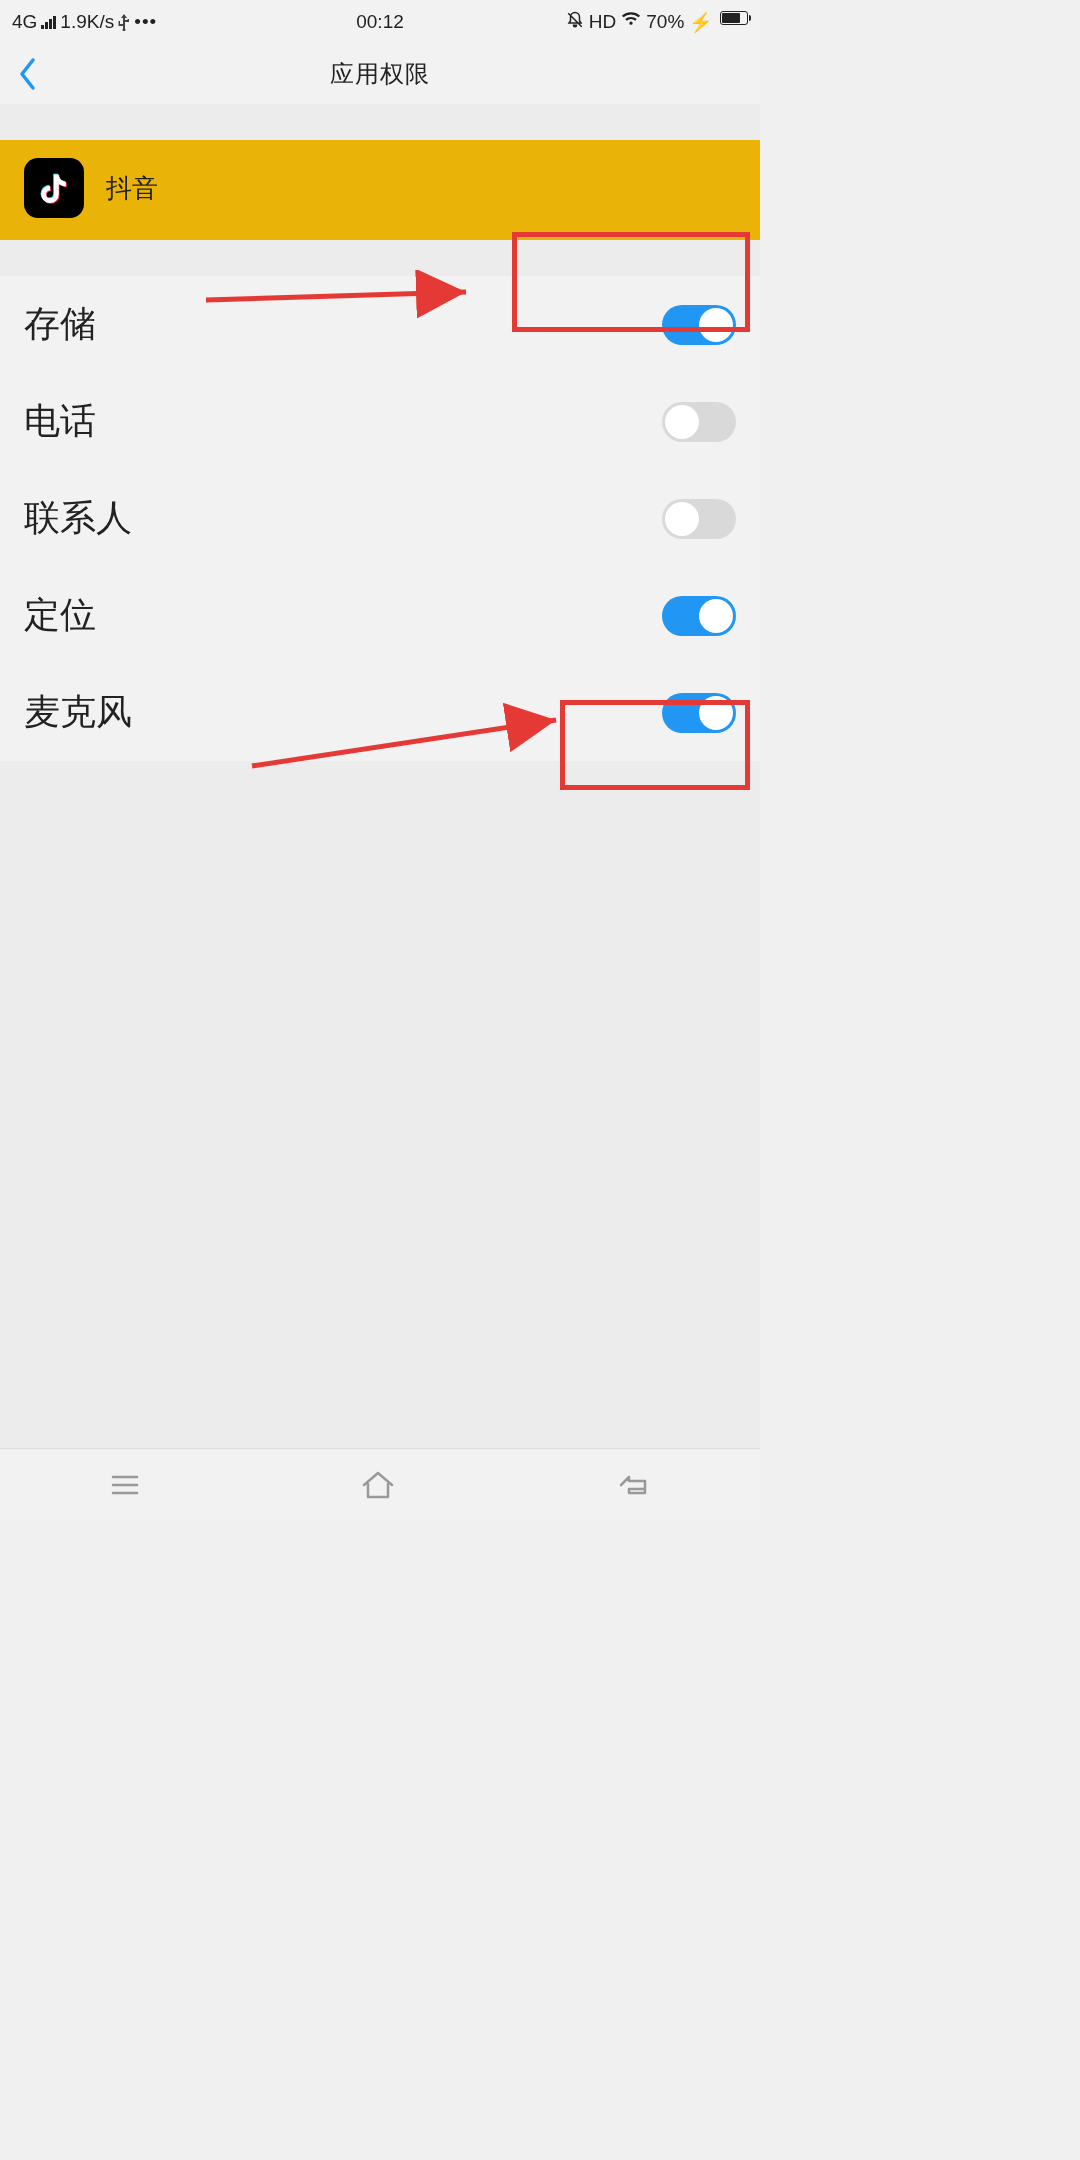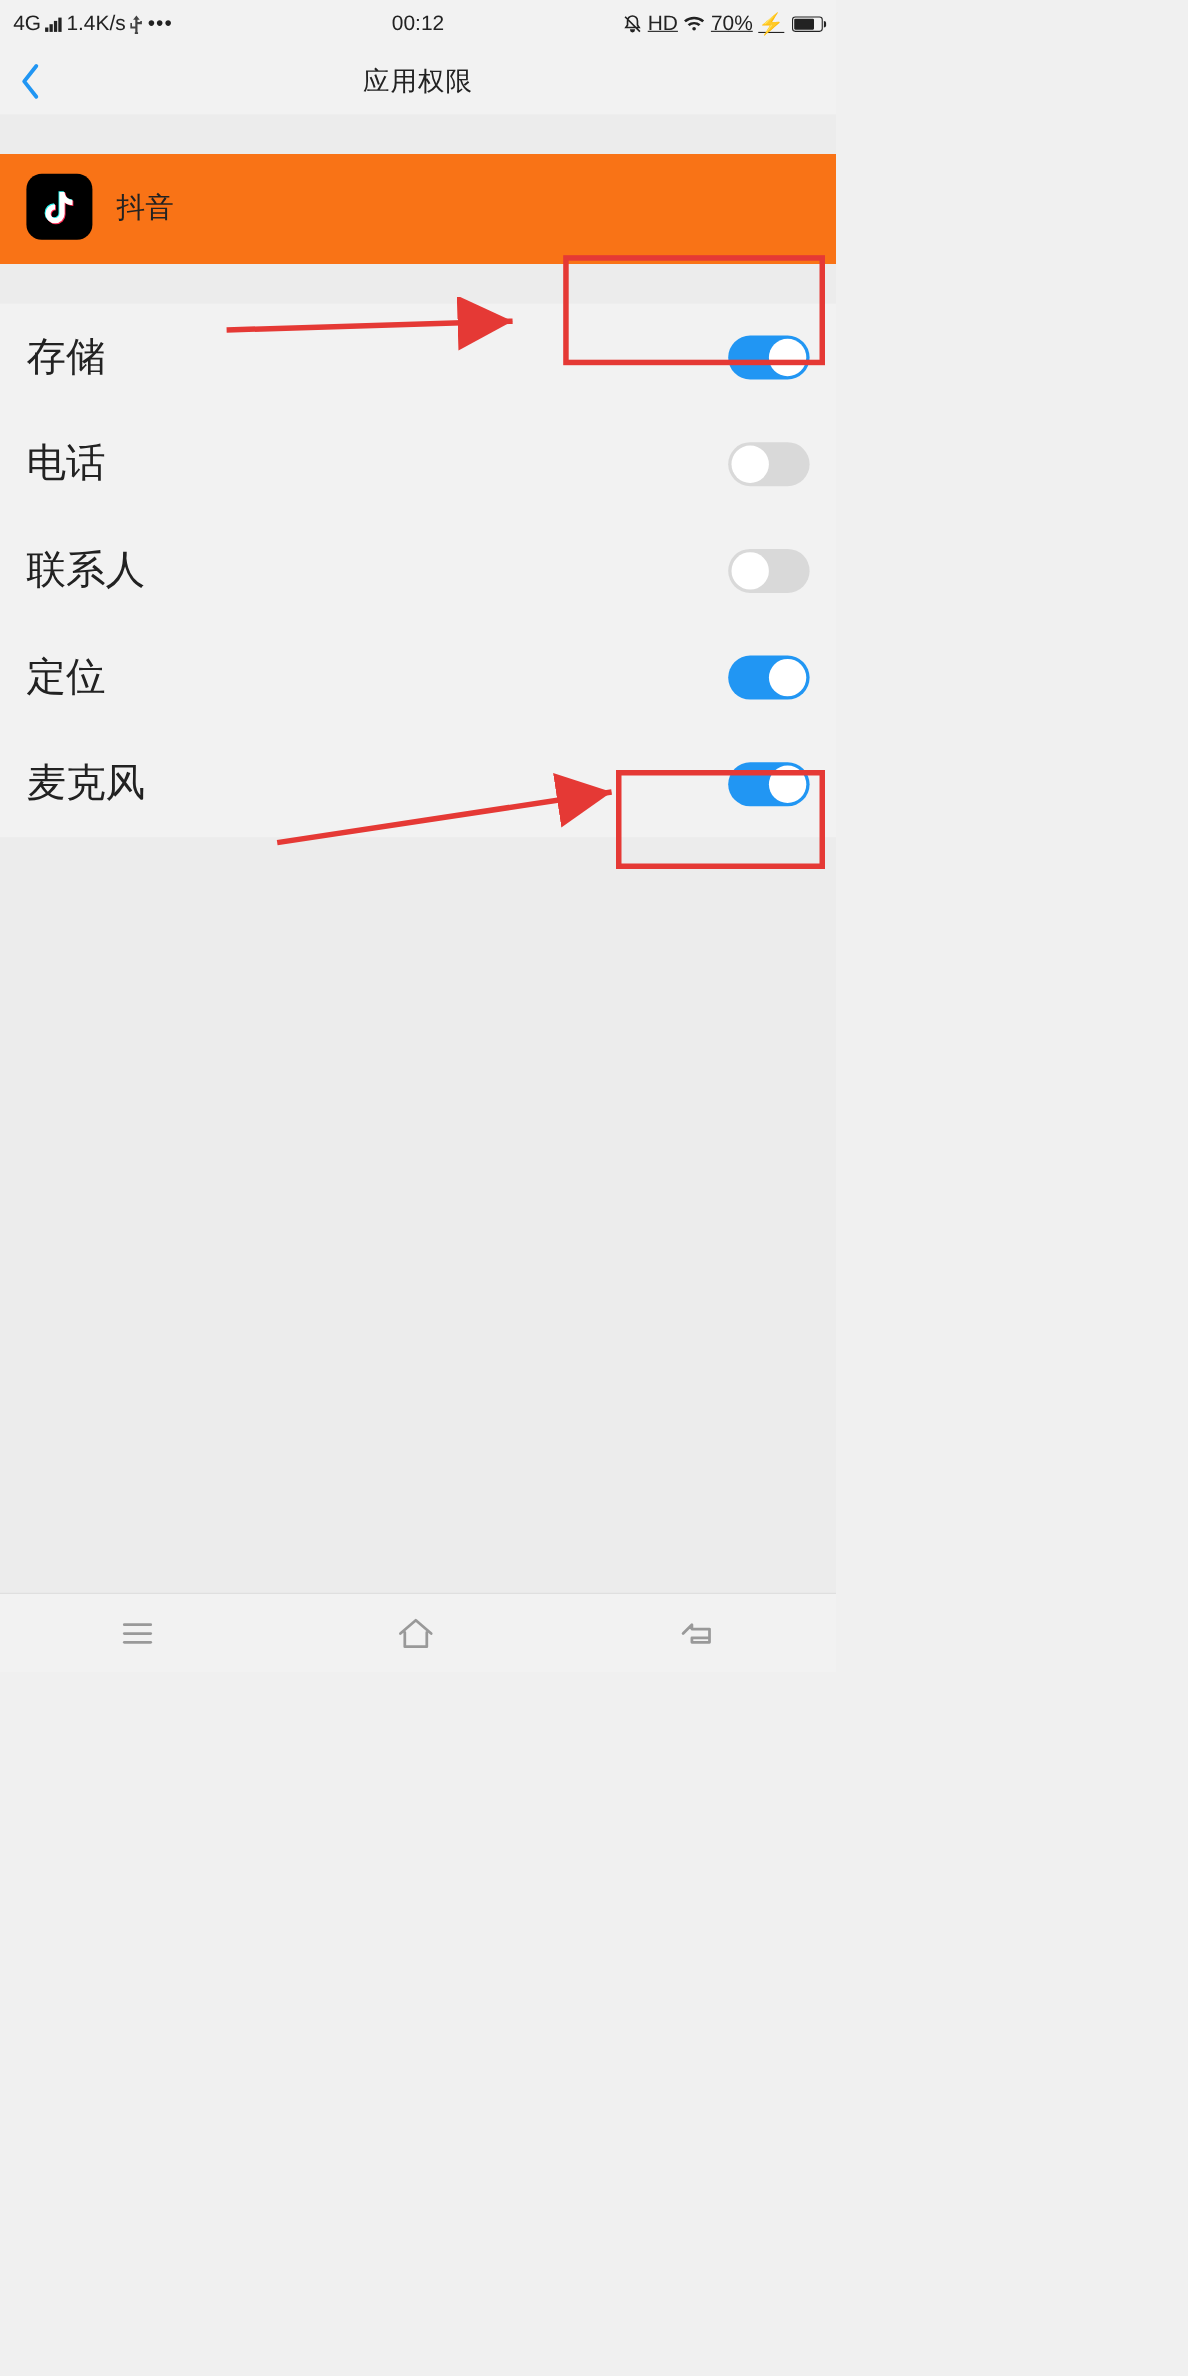--- a/index.html
+++ b/index.html
@@ -33,23 +33,21 @@
       align-items: center;
       gap: 4px;
     }
     .status-center {
       position: absolute;
       left: 50%;
       transform: translateX(-50%);
     }
     .status-right {
       display: flex;
-      align-items: center;
       gap: 5px;
-      text-decoration: underline;
     }
     .signal-bars {
       display: inline-flex;
       align-items: flex-end;
       gap: 1px;
       height: 14px;
     }
     .signal-bars span {
       width: 3px;
       background: #222;
@@ -103,21 +101,21 @@
       font-weight: 500;
       letter-spacing: 1px;
     }
     
     .gap {
       height: 36px;
       background: #ececec;
     }
     .gap-small { height: 36px; background:#ececec; }
     .app-row {
-      background: #f97316;
+      background: #eab308;
       padding: 18px 24px 22px 24px;
       display: flex;
       align-items: center;
       gap: 22px;
     }
     .app-icon {
       width: 60px;
       height: 60px;
       border-radius: 14px;
       background: #000;
@@ -200,21 +198,21 @@
 
 <div class="status-bar">
   <div class="status-left">
     <span>4G</span>
     <span class="signal-bars">
         <span></span>
         <span></span>
         <span></span>
         <span></span>
       </span>
-    <span>1.4K/s</span>
+    <span>1.9K/s</span>
     <svg width="12" height="18" viewBox="0 0 12 18">
         <path d="M6 1 L3 5 L5 5 L5 11 L2 11 L2 8 L0.5 8 L0.5 13 L5 13 L5 16 A1.5 1.5 0 1 0 7 16 L7 9 L11 9 L11 6 L9.5 6 L9.5 7 L7 7 L7 5 L9 5 Z" fill="#444" stroke="none"></path>
       </svg>
     <span style="letter-spacing:1px;">•••</span>
   </div>
   <div class="status-center">00:12</div>
   <div class="status-right">
     <svg width="18" height="18" viewBox="0 0 24 24">
         <path d="M12 2a6 6 0 0 0-6 6v5l-2 3h16l-2-3V8a6 6 0 0 0-6-6zm-2 17a2 2 0 0 0 4 0h-4z M3 3 L21 21" fill="none" stroke="#222" stroke-width="2"></path>
       </svg>

